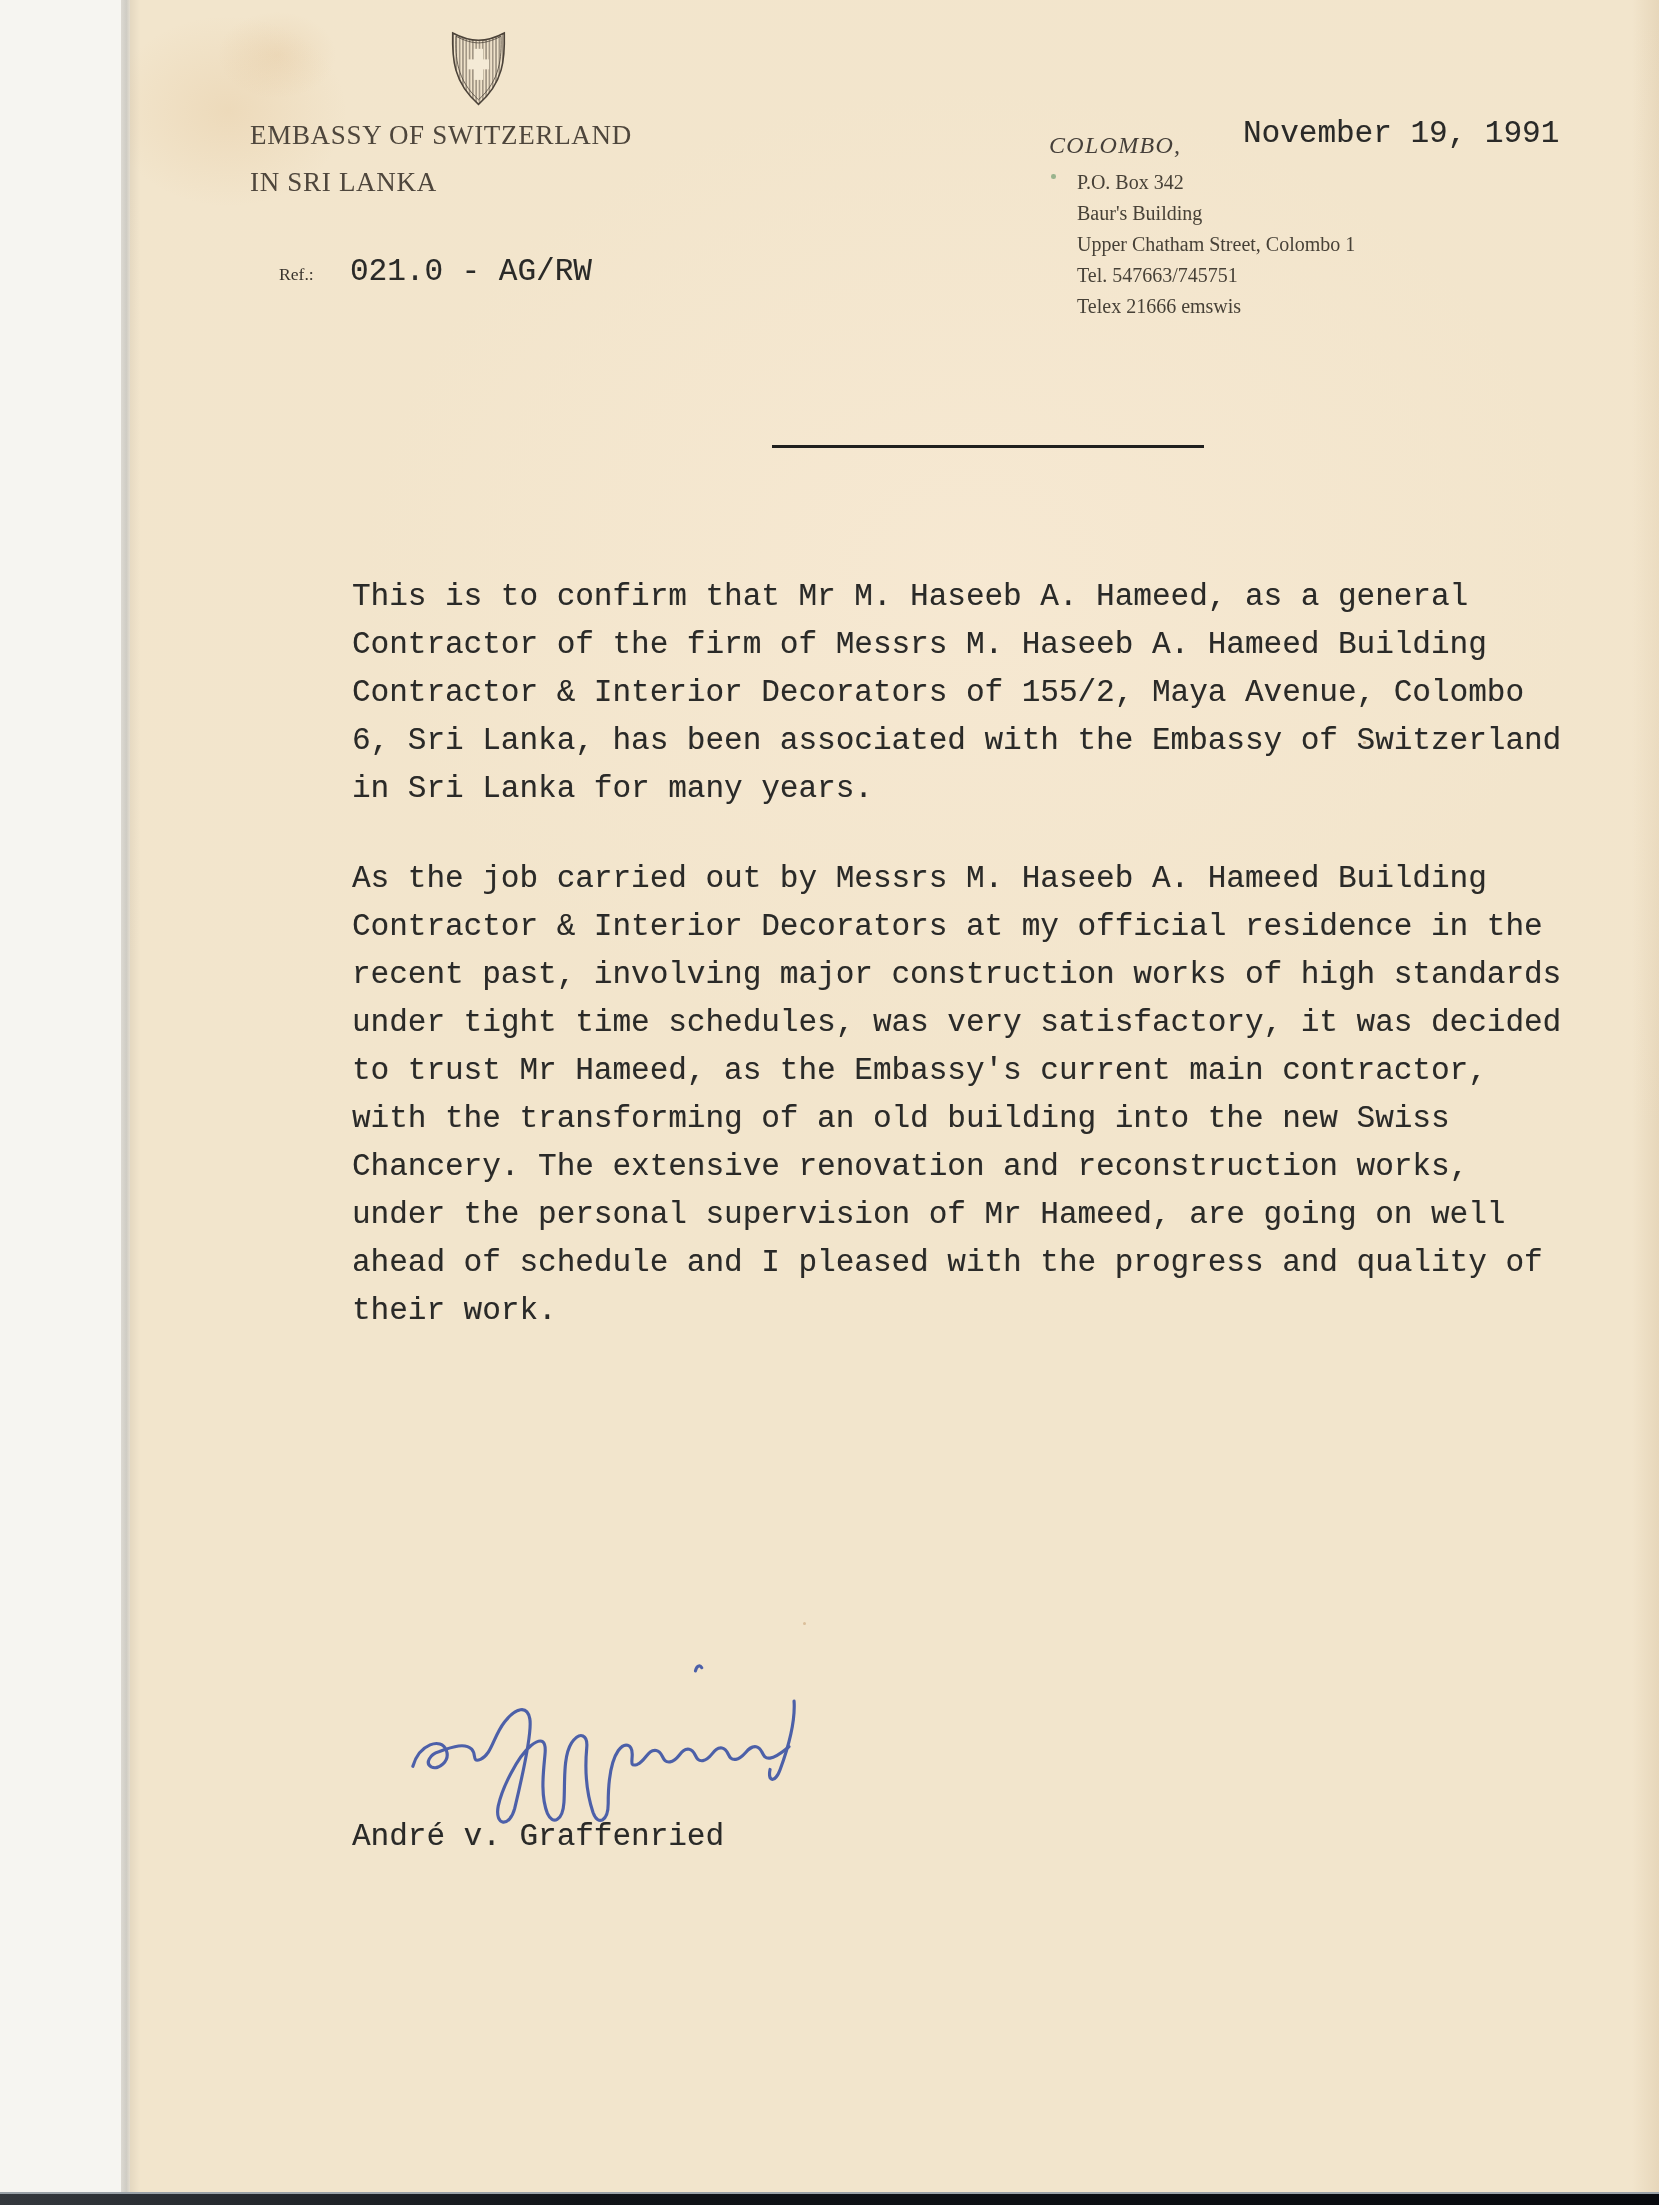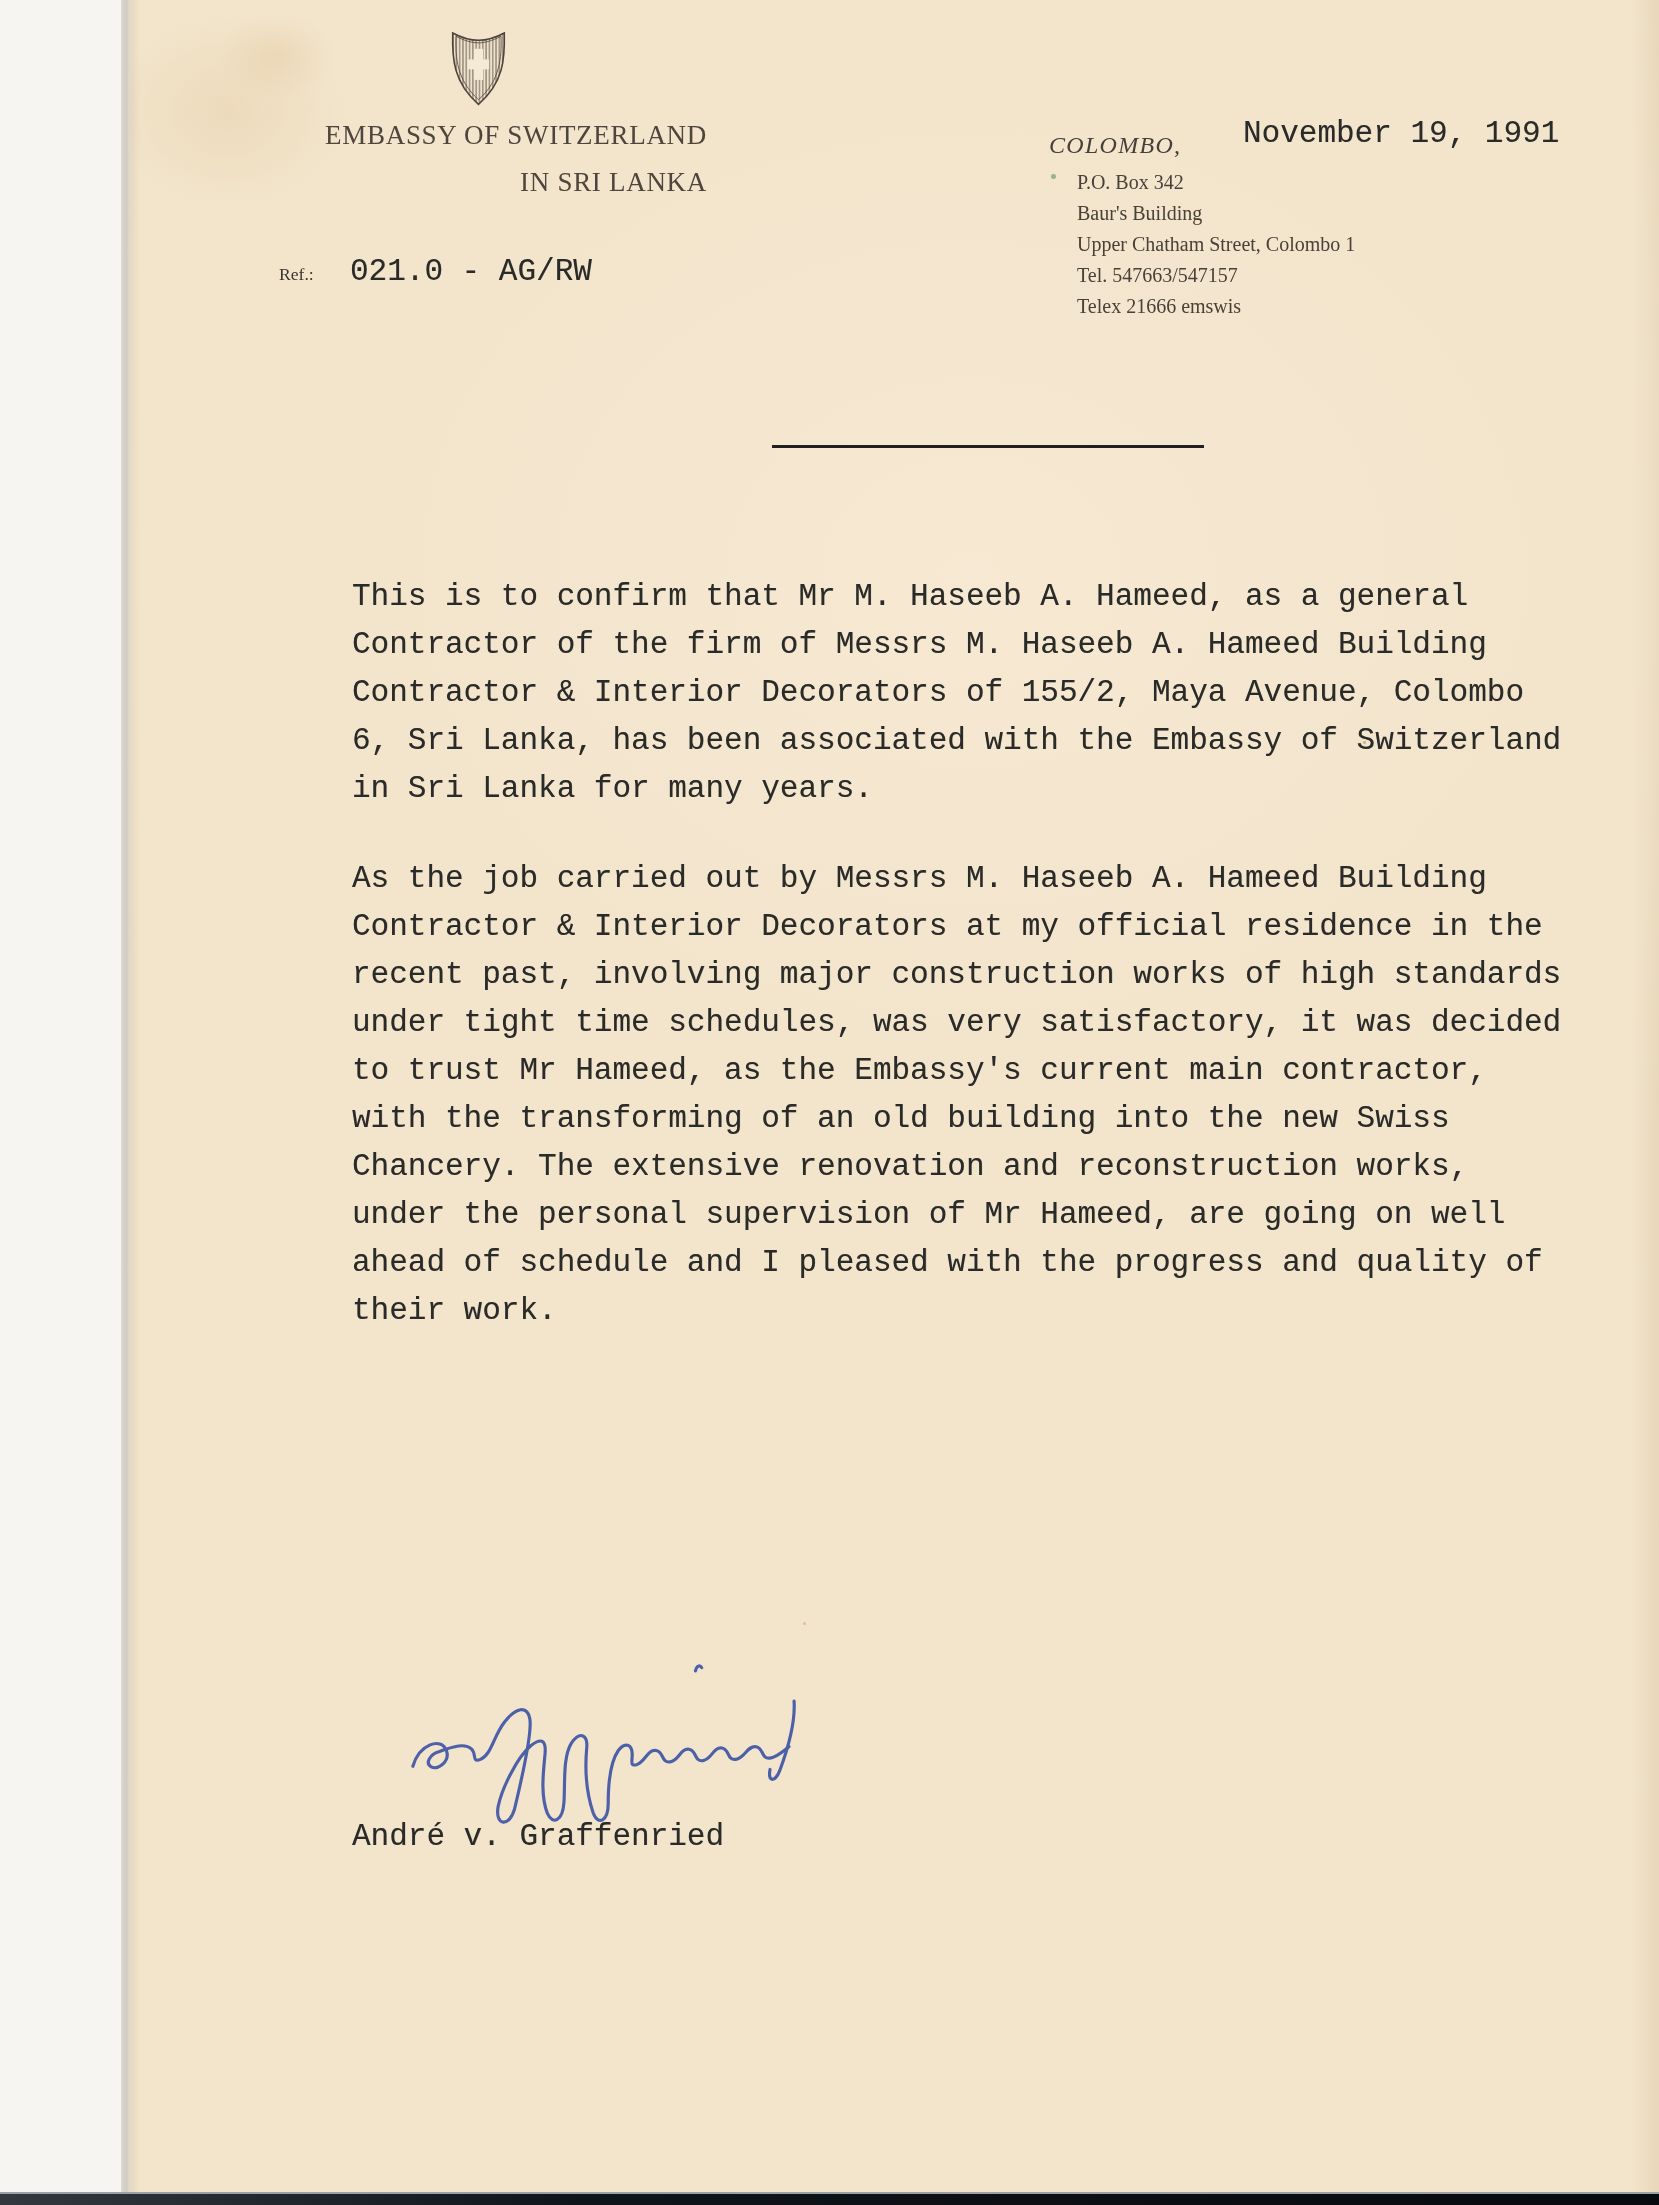--- a/index.html
+++ b/index.html
@@ -23,21 +23,21 @@
         border-top:2px solid #99a1a7;
         background:linear-gradient(to right,#34383d,#101317 35%,#07090d);}
   .speck{position:absolute;border-radius:50%;}
   .speck.green{left:921px;top:174px;width:4.6px;height:4.6px;background:#4e8a5a;opacity:.55;}
   .speck.b1{left:365px;top:973px;width:3.3px;height:3.3px;background:#a06a38;opacity:.45;}
   .speck.b2{left:1233px;top:741px;width:2.6px;height:2.6px;background:#a06a38;opacity:.4;}
   .speck.b3{left:673px;top:1622px;width:3.3px;height:3.3px;background:#b07840;opacity:.35;}
 
   
   .shield{position:absolute;left:318px;top:27px;width:61px;height:82px;}
-  .embassy-name{position:absolute;left:120px;top:112px;width:457px;text-align:right;
+  .embassy-name{position:absolute;left:120px;top:112px;width:457px;text-align:left;
         font-size:27px;line-height:47px;letter-spacing:0.7px;color:#4e463c;white-space:pre-line;}
   .ref-label{position:absolute;left:149px;top:264px;font-size:17.6px;color:#3a352e;}
   .ref-value{position:absolute;left:220px;top:254px;}
   .city{position:absolute;left:919px;top:132px;font-size:24px;letter-spacing:1.3px;color:#46403a;font-style:italic;}
   .date{position:absolute;left:1113px;top:116px;}
   .address{position:absolute;left:947px;top:167px;font-size:20px;line-height:31px;
         color:#474137;white-space:pre-line;}
 
   
   .mono{font-family:"Liberation Mono","DejaVu Sans Mono",monospace;font-size:31px;color:#2a2a28;
@@ -85,21 +85,21 @@
 IN SRI LANKA</div>
 
     <div class="ref-label">Ref.:</div>
     <div class="ref-value mono">021.0 - AG/RW</div>
 
     <div class="city">COLOMBO,</div>
     <div class="date mono">November 19, 1991</div>
     <div class="address">P.O. Box 342
 Baur's Building
 Upper Chatham Street, Colombo 1
-Tel. 547663/547157
+Tel. 547663/745751
 Telex 21666 emswis</div>
 
     <div class="title-block">
       <div class="title-underline"></div>
     </div>
 
     <div class="para para1 mono">This is to confirm that Mr M. Haseeb A. Hameed, as a general
 Contractor of the firm of Messrs M. Haseeb A. Hameed Building
 Contractor &amp; Interior Decorators of 155/2, Maya Avenue, Colombo
 6, Sri Lanka, has been associated with the Embassy of Switzerland

